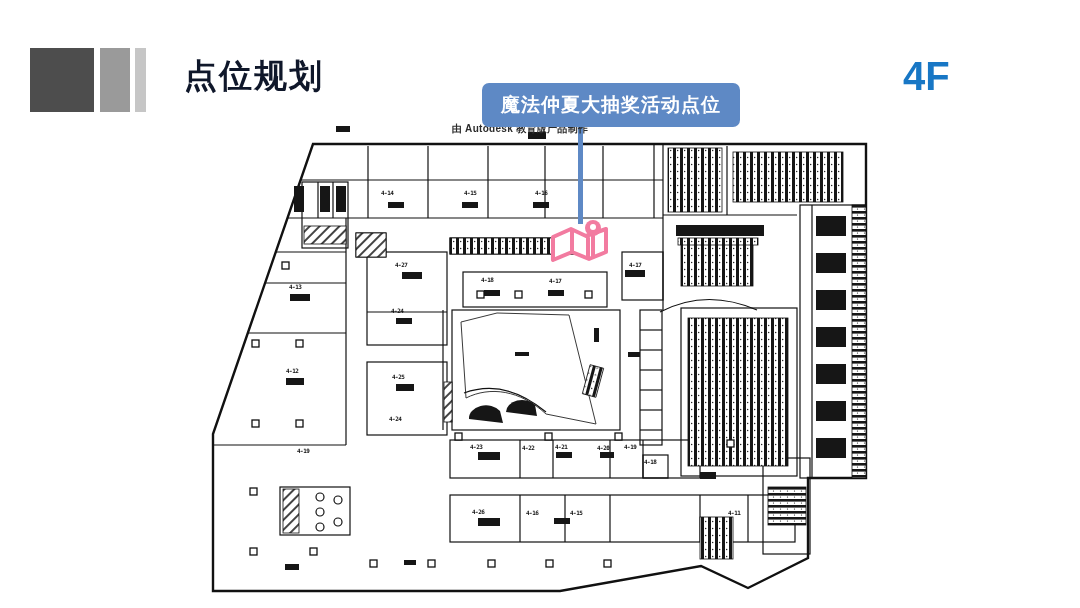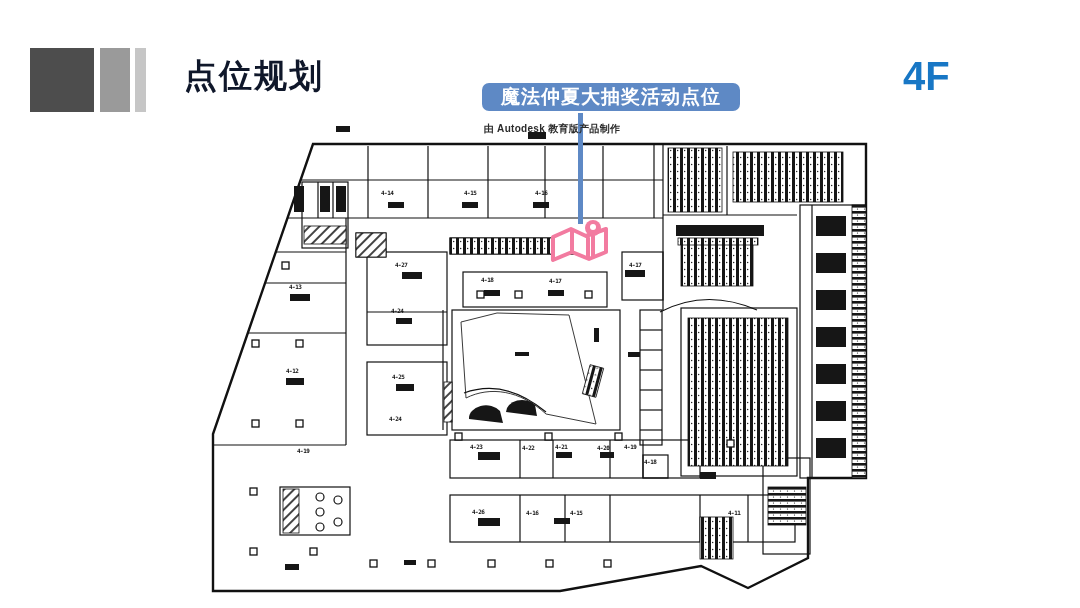--- a/index.html
+++ b/index.html
@@ -14,30 +14,30 @@
   .sq-light{left:135px;width:11px;height:64px;background:#c6c6c6;}
   .page-title{
     position:absolute;left:184px;top:54px;
     font-size:33px;font-weight:bold;color:#0f172a;letter-spacing:2px;
   }
   .floor-label{
     position:absolute;left:855px;top:54px;
     font-size:40px;font-weight:600;color:#1877c5;margin-left:48px;
   }
   .callout{
-    position:absolute;left:482px;top:83px;width:258px;height:28px;
+    position:absolute;left:482px;top:83px;width:258px;height:44px;
     background:#5e89c5;border-radius:7px;
     display:flex;align-items:center;justify-content:center;
     color:#ffffff;font-size:19px;font-weight:bold;letter-spacing:1px;
     z-index:3;
   }
   .watermark{
     position:absolute;left:450px;top:122px;width:140px;
     text-align:center;font-size:10px;font-weight:bold;color:#2b2b2b;
-    letter-spacing:.3px;z-index:2;white-space:nowrap;margin-left:32px;
+    letter-spacing:.3px;z-index:2;white-space:nowrap;
   }
   #plan-svg{position:absolute;left:0;top:0;z-index:1;}
   .room-labels-layer{position:absolute;left:0;top:0;width:1080px;height:608px;z-index:2;pointer-events:none;}
   .room-label{
     position:absolute;
     font-family:"DejaVu Sans Mono",monospace;
     font-size:6px;font-weight:bold;color:#111;letter-spacing:-0.5px;
     line-height:6px;
   }
 </style>

